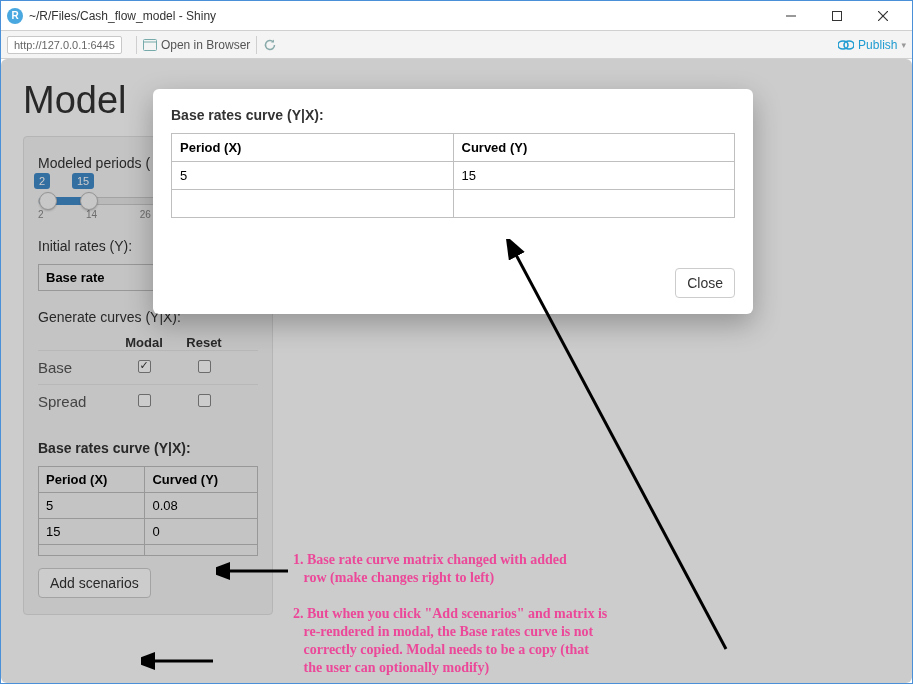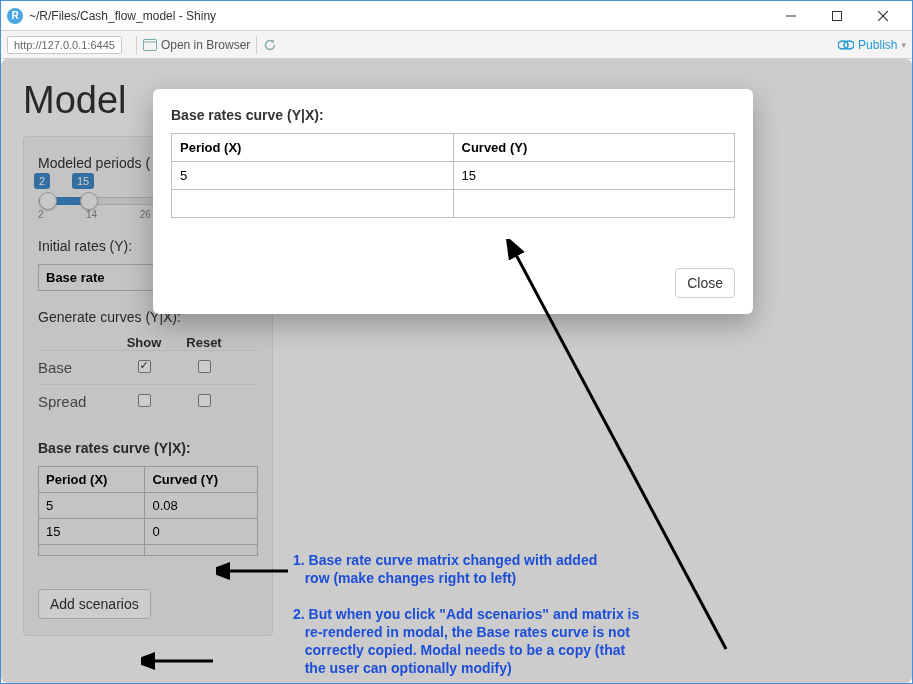--- a/index.html
+++ b/index.html
@@ -64,21 +64,21 @@
   .modal { position: absolute; z-index: 10; left: 152px; top: 30px; width: 600px; background: #fff; border-radius: 6px; box-shadow: 0 10px 28px rgba(0,0,0,0.28); padding: 18px 18px 16px 18px; }
   .modal h4 { margin: 0 0 10px 0; font-size: 14px; font-weight: bold; color: #333; }
   .modal-table { width: 100%; border-collapse: collapse; }
   .modal-table th, .modal-table td { border: 1px solid #bfbfbf; padding: 6px 8px; font-size: 13px; text-align: left; }
   .modal-table th { font-weight: bold; }
   .modal-table .empty { height: 28px; }
   .modal-footer { display: flex; justify-content: flex-end; margin-top: 50px; }
 
   
   .annot { position: absolute; z-index: 20; pointer-events: none; }
-  .annot-text { position: absolute; font-family: Liberation Sans, sans-serif; font-size: 14px; font-weight: bold; color: #1d4ed8; white-space: pre; line-height: 1.35; }
+  .annot-text { position: absolute; font-family: Liberation Serif, serif; font-size: 14px; font-weight: bold; color: #ec4899; white-space: pre; line-height: 1.35; }
   .arrow-svg { position: absolute; }
 </style>
 </head>
 <body>
 
 <div class="window">
 
   <div class="titlebar">
     <span class="title-icon">R</span>
     <span class="title-text">~/R/Files/Cash_flow_model - Shiny</span>
@@ -161,21 +161,21 @@
               <tr>
             <th>Base rate</th>
             <td class="val">.08</td>
           </tr>
         </tbody>
           </table>
 
         <div class="form-label" style="margin-top:18px">Generate curves (Y|X):</div>
         <div class="curves-head">
           <div class="c0"></div>
-          <div class="c1">Show</div>
+          <div class="c1">Modal</div>
           <div class="c2">Reset</div>
         </div>
         <div class="curves-row">
           <div class="c0">Base</div>
           <div class="c1"><span class="chk checked"></span></div>
           <div class="c2"><span class="chk"></span></div>
         </div>
         <div class="curves-row">
           <div class="c0">Spread</div>
           <div class="c1"><span class="chk"></span></div>
@@ -197,21 +197,21 @@
             <td>15</td>
             <td>0</td>
           </tr>
           <tr>
             <td></td>
             <td></td>
           </tr>
         </tbody>
           </table>
 
-        <div style="margin-top:33px">
+        <div style="margin-top:12px">
           <span class="btn">Add scenarios</span>
         </div>
       </div>
     </div>
 
     <div class="overlay"></div>
 
     <div class="modal">
       <h4>Base rates curve (Y|X):</h4>
       <table class="modal-table">

